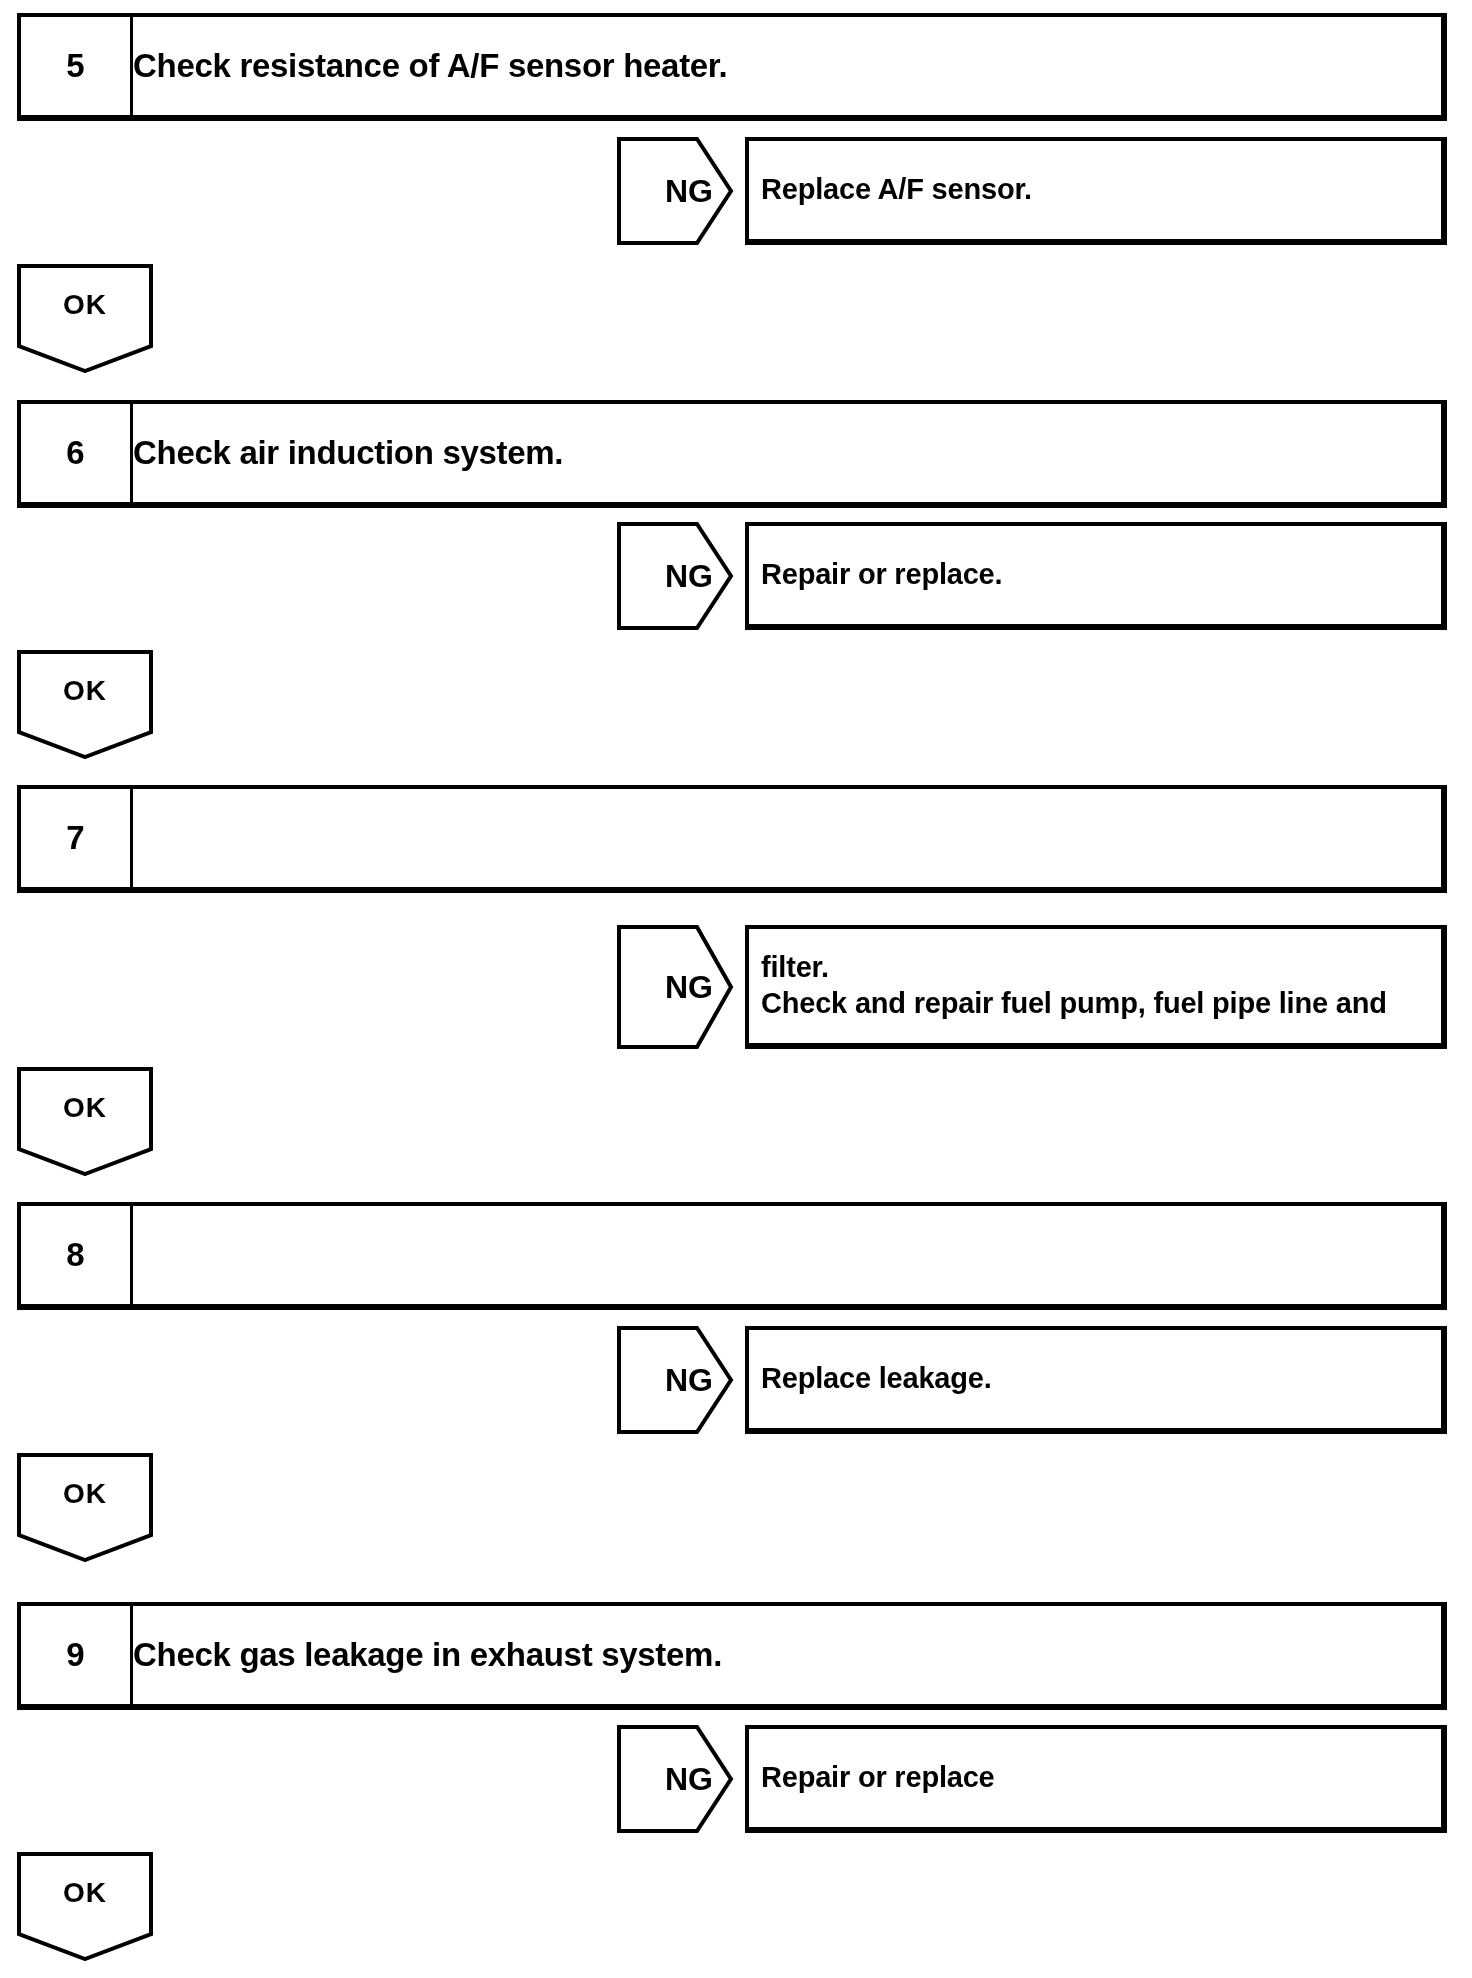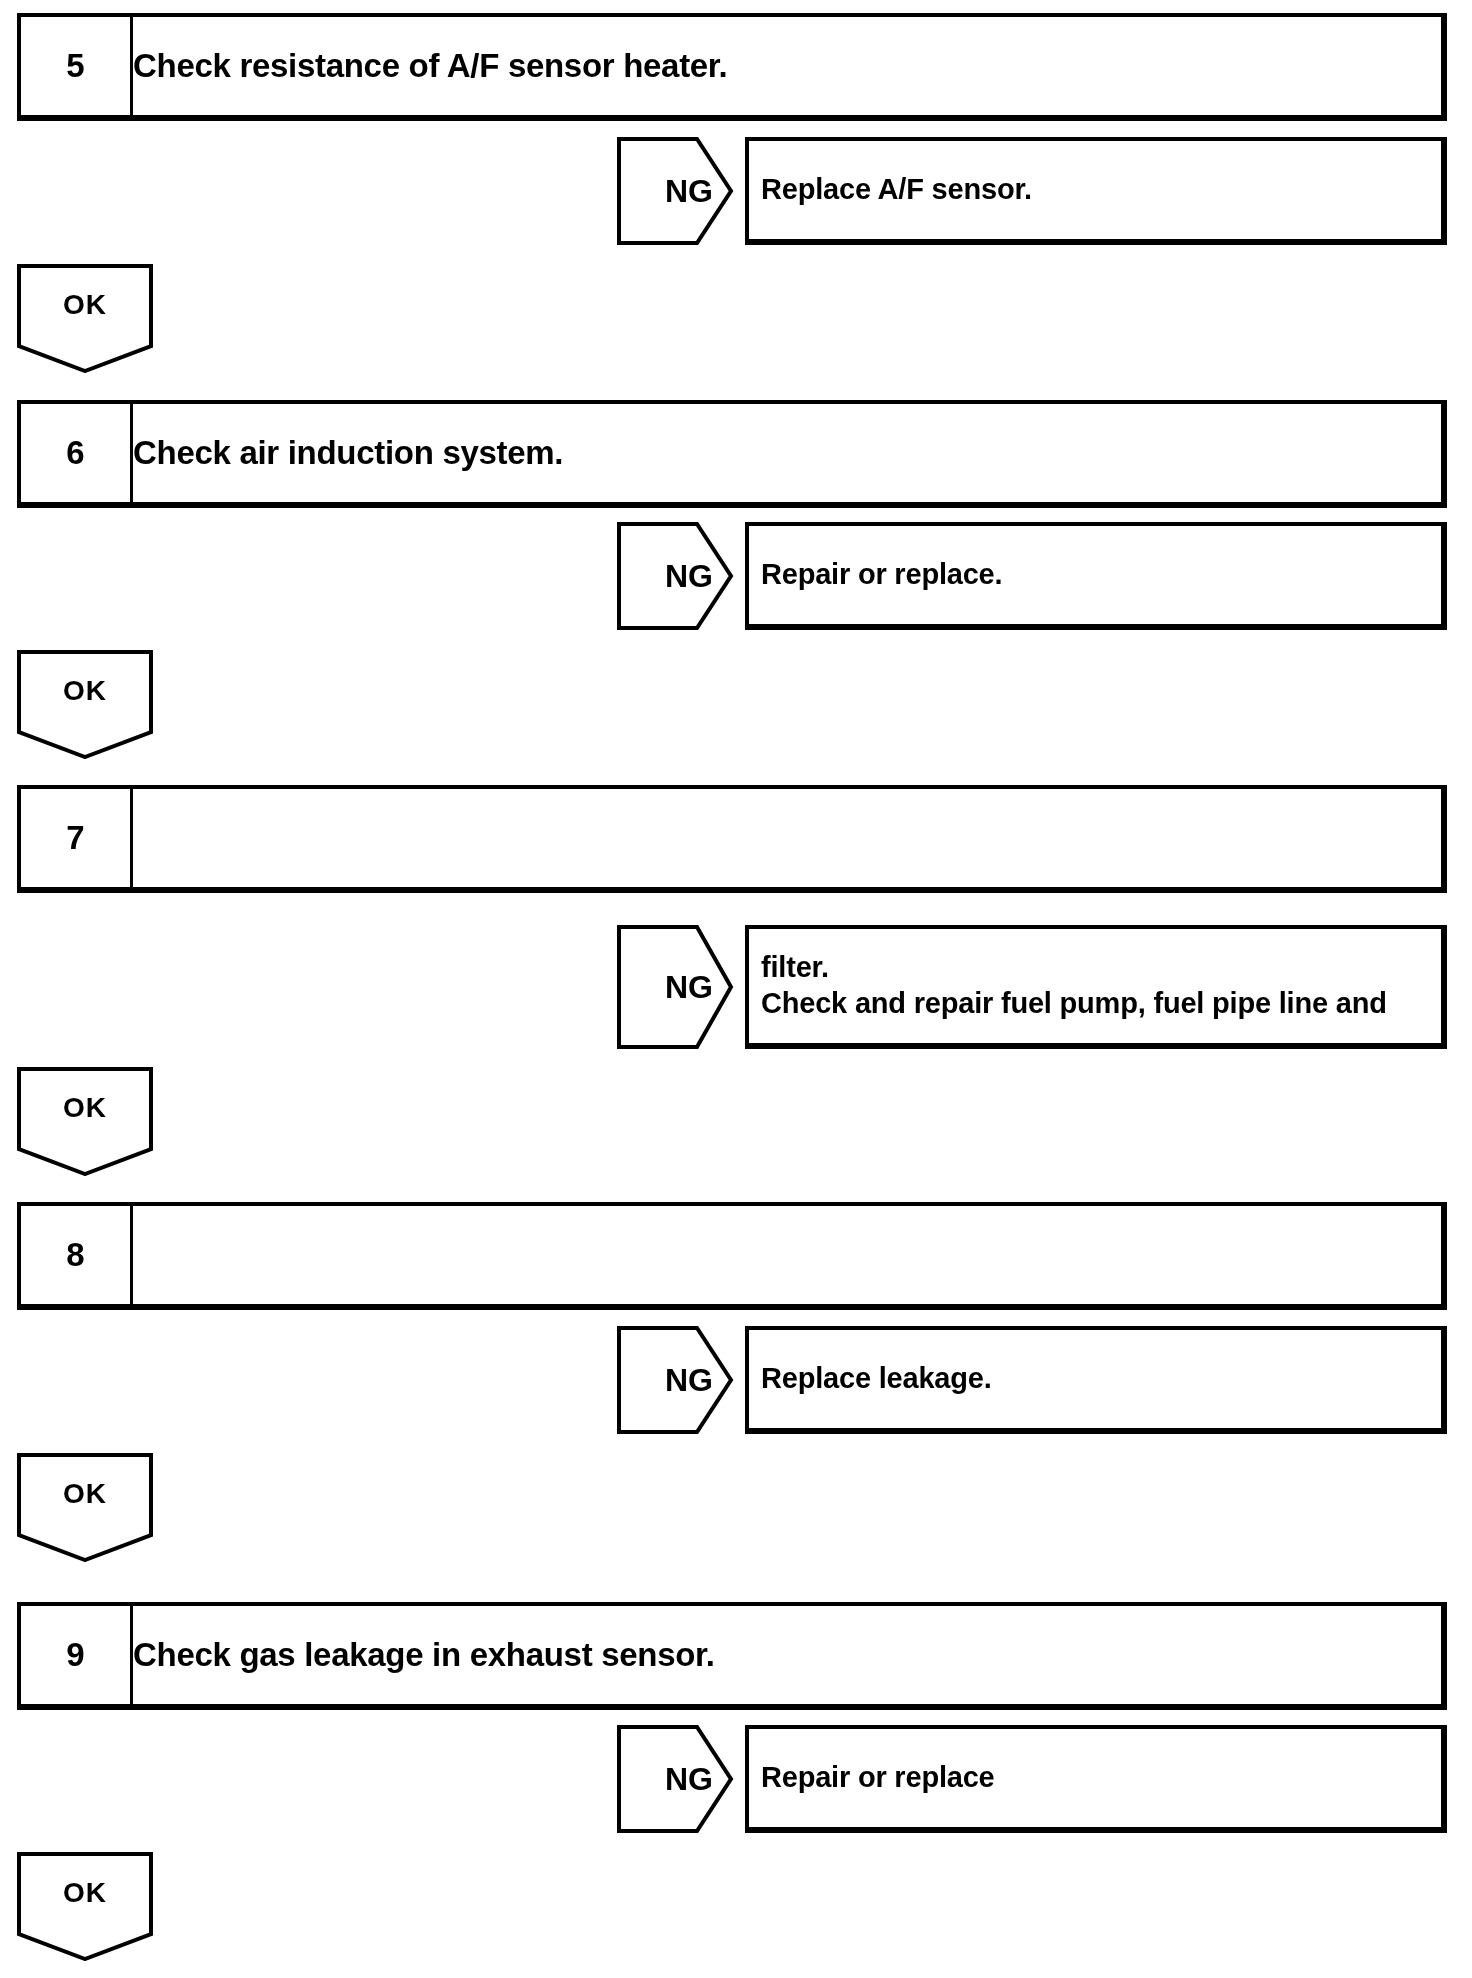--- a/index.html
+++ b/index.html
@@ -264,21 +264,21 @@
     <svg viewBox="0 0 136 109">
       <polygon points="2,2 134,2 134,82 68,107 2,82" fill="#fff" stroke="#000" stroke-width="4"></polygon>
     </svg>
     <span class="lbl">OK</span>
   </div>
 
   <section class="step-row" id="step9">
     <div class="num-cell">
       <span>9</span>
     </div>
-    <div class="title-cell">Check gas leakage in exhaust sensor.</div>
+    <div class="title-cell">Check gas leakage in exhaust system.</div>
   </section>
 
   <div class="ng-row" id="ng5">
     <div class="ng-shape">
       <svg viewBox="0 0 118 108">
         <polygon points="2,2 80,2 114,54 80,106 2,106" fill="#fff" stroke="#000" stroke-width="4"></polygon>
       </svg>
       <span class="lbl">NG</span>
     </div>
     <div class="ng-gap"></div>

